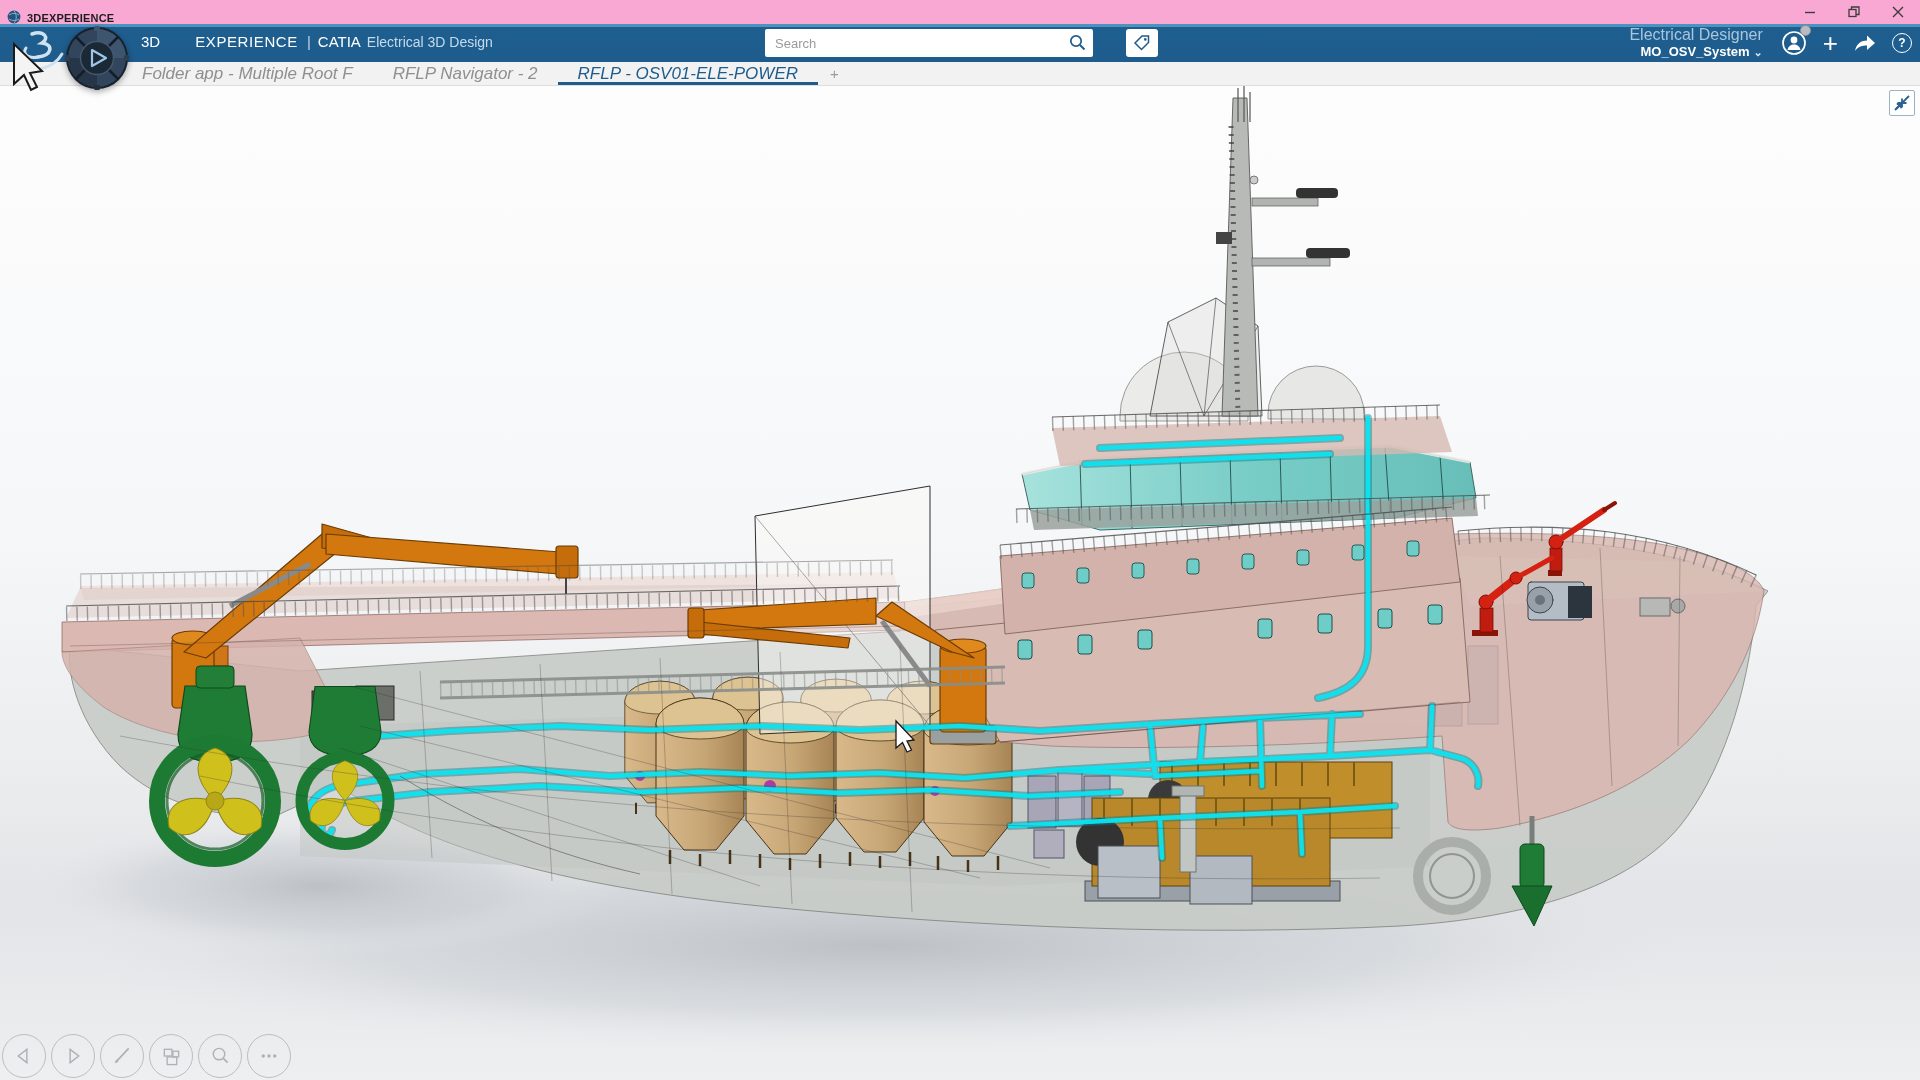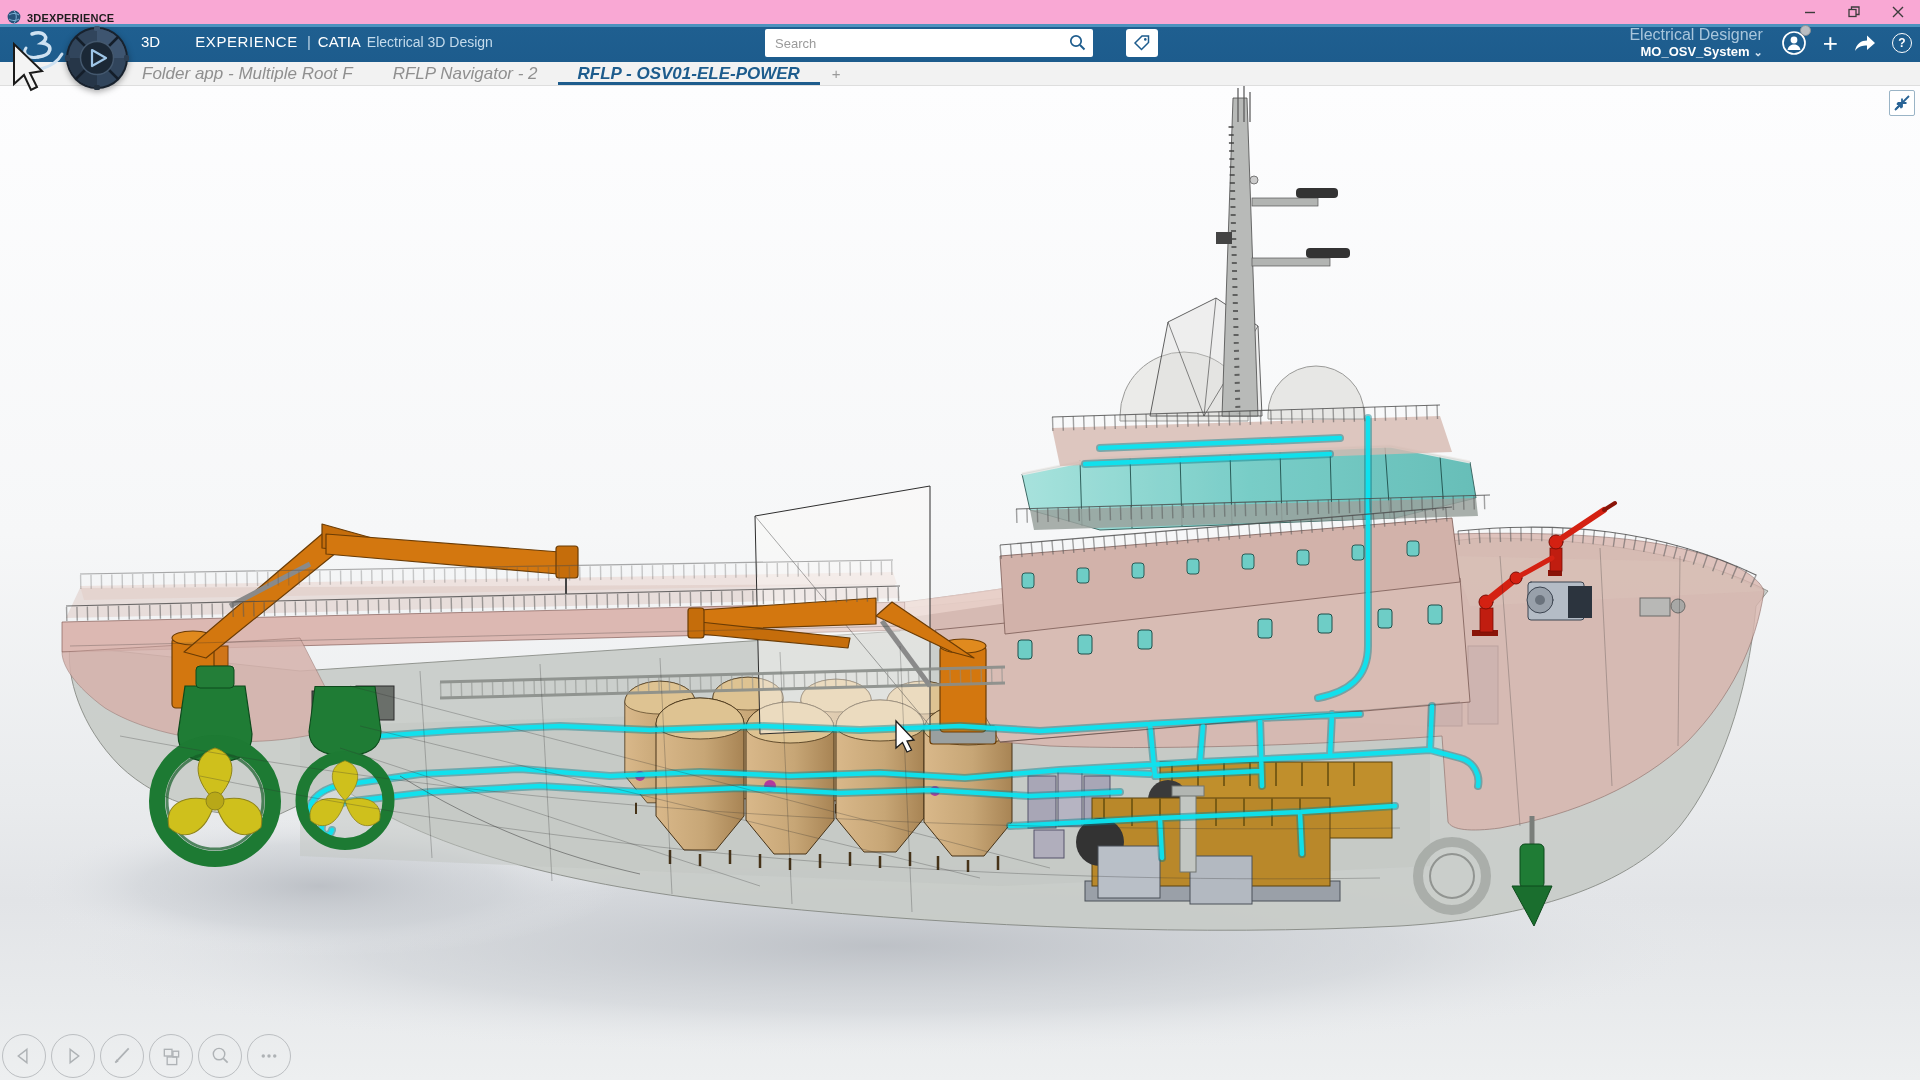--- a/index.html
+++ b/index.html
@@ -42,21 +42,21 @@
   .plusglyph { font-size:26px; font-weight:300; color:#fff; line-height:24px; }
   .helpcircle { width:20px; height:20px; border:1.8px solid #fff; border-radius:50%;
                 display:flex; align-items:center; justify-content:center;
                 font-size:12px; font-weight:bold; color:#fff; }
 
   
   .tabbar { position:absolute; left:0; top:62px; width:1920px; height:24px; background:#f2f2f2;
             border-bottom:1px solid #dedede; display:flex; align-items:stretch; padding-left:122px; z-index:20; }
   .tab { display:flex; align-items:center; padding:0 20px; font-size:17px; font-style:italic;
          color:#8f8f8f; white-space:nowrap; }
-  .tab.active { color:#1d5c8d; font-weight:bold; box-shadow:inset 0 -3px 0 #1d5c8d; }
+  .tab.active { color:#1d5c8d; font-weight:normal; box-shadow:inset 0 -3px 0 #1d5c8d; }
   .addtab { display:flex; align-items:center; padding:0 12px; color:#9a9a9a; font-size:15px; }
 
   
   .compass { position:absolute; left:64px; top:25px; width:66px; height:66px; z-index:45;
              filter:drop-shadow(0 2px 3px rgba(0,0,0,.35)); }
   .dslogo { position:absolute; left:4px; top:26px; z-index:44; }
 
   
   .viewport { position:absolute; left:0; top:86px; width:1920px; height:994px;
               background:linear-gradient(180deg,#fdfdfe 0%,#f6f7f8 45%,#e9ebed 72%,#e2e4e7 82%,#edeff0 100%); }

